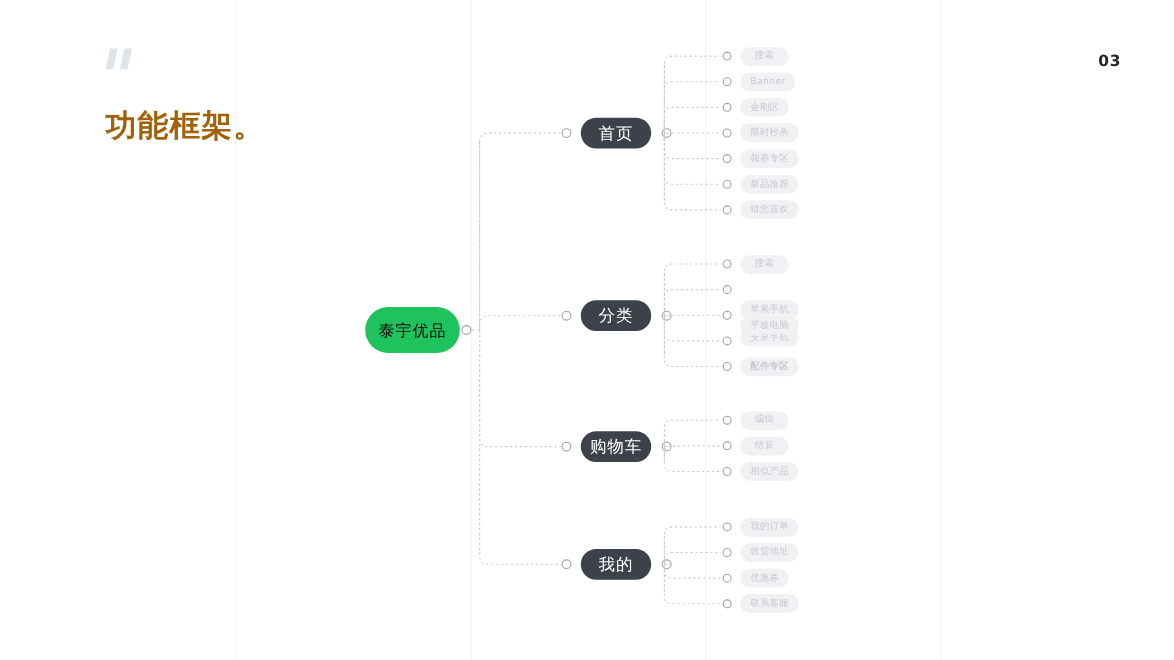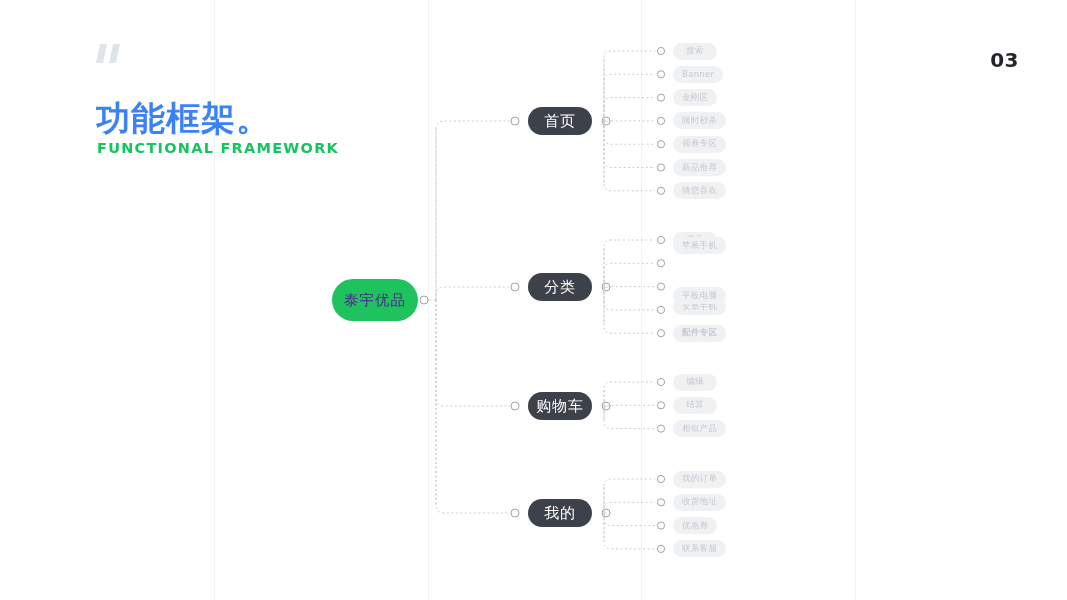--- a/index.html
+++ b/index.html
@@ -43,41 +43,41 @@
     background: #dfe3ea;
     transform: skewX(-12deg);
   }
   .quote-mark span.q1 { left: 0px; }
   .quote-mark span.q2 { left: 13px; }
 
   .page-title {
     position: absolute;
     left: 96px;
     top: 96px;
-    font-size: 34px;
+    font-size: 28px;
     font-weight: bold;
-    color: #3b82f6;
+    color: #a16207;
     letter-spacing: 1px;
     white-space: nowrap;
   }
   .page-subtitle {
     position: absolute;
     left: 97px;
     top: 140px;
     font-size: 14.5px;
     font-weight: bold;
     color: #16c45f;
     letter-spacing: 1.25px;
     white-space: nowrap;
   }
   .page-number {
     position: absolute;
     right: 48px;
     top: 48px;
-    font-size: 20px;
+    font-size: 14px;
     font-weight: bold;
     color: #23262b;
     letter-spacing: 0.5px;
   }
 
   
   .mindmap {
     position: absolute;
     left: 0;
     top: 0;
@@ -95,21 +95,21 @@
   .node {
     position: absolute;
     display: flex;
     align-items: center;
     justify-content: center;
     box-sizing: border-box;
     white-space: nowrap;
   }
   .node-root {
     background: #1fc35d;
-    color: #4c1d95;
+    color: #000000;
     border-radius: 22px;
     font-size: 14.5px;
     font-weight: normal;
     letter-spacing: 1px;
     width: 86px;
     height: 42px;
     left: 332px;
     top: 279px;
   }
   .node-l2 {
@@ -141,21 +141,20 @@
   <div class="vline" style="left:428px"></div>
   <div class="vline" style="left:641px"></div>
   <div class="vline" style="left:855px"></div>
 
   <div class="quote-mark">
     <span class="q1"></span>
     <span class="q2"></span>
   </div>
 
   <div class="page-title">功能框架。</div>
-  <div class="page-subtitle">FUNCTIONAL FRAMEWORK</div>
   <div class="page-number">03</div>
 
   <div class="mindmap">
     <svg id="mindmap-lines" width="1067" height="600">
         <circle cx="424" cy="300" r="4" fill="#ffffff" stroke="#9ea3ab" stroke-width="1"></circle>
         <line x1="429" y1="300" x2="436" y2="300" stroke="#c9ccd2" stroke-width="1" stroke-dasharray="2,2.5"></line>
         <line x1="436" y1="129" x2="436" y2="505" stroke="#c9ccd2" stroke-width="1" stroke-dasharray="2,2.5"></line>
         <path d="M 436 300 V 129 Q 436 121 444 121 H 510" fill="none" stroke="#c9ccd2" stroke-width="1" stroke-dasharray="2,2.5"></path>
         <circle cx="515" cy="121" r="4" fill="#ffffff" stroke="#9ea3ab" stroke-width="1"></circle>
         <circle cx="606" cy="121" r="4" fill="#ffffff" stroke="#9ea3ab" stroke-width="1"></circle>
@@ -220,21 +219,21 @@
         <div class="node node-l2" style="left: 528px; top: 107px;">首页</div>
         <div class="node node-leaf" style="left: 673px; top: 42.5px;">搜索</div>
         <div class="node node-leaf" style="left: 673px; top: 65.8px;">Banner</div>
         <div class="node node-leaf" style="left: 673px; top: 89.1px;">金刚区</div>
         <div class="node node-leaf" style="left: 673px; top: 112.4px;">限时秒杀</div>
         <div class="node node-leaf" style="left: 673px; top: 135.7px;">领券专区</div>
         <div class="node node-leaf" style="left: 673px; top: 159px;">新品推荐</div>
         <div class="node node-leaf" style="left: 673px; top: 182.3px;">猜您喜欢</div>
         <div class="node node-l2" style="left: 528px; top: 273px;">分类</div>
         <div class="node node-leaf" style="left: 673px; top: 231.5px;">搜索</div>
-        <div class="node node-leaf" style="left: 673px; top: 237px;">苹果手机</div>
+        <div class="node node-leaf" style="left: 673px; top: 273px;">苹果手机</div>
         <div class="node node-leaf" style="left: 673px; top: 278.1px; margin-top: 20px;">安卓手机</div>
         <div class="node node-leaf" style="left: 673px; top: 287px;">平板电脑</div>
         <div class="node node-leaf" style="left: 673px; top: 324.7px; font-weight: bold;">配件专区</div>
         <div class="node node-l2" style="left: 528px; top: 392px;">购物车</div>
         <div class="node node-leaf" style="left: 673px; top: 373.5px;">编辑</div>
         <div class="node node-leaf" style="left: 673px; top: 396.8px;">结算</div>
         <div class="node node-leaf" style="left: 673px; top: 420.1px;">相似产品</div>
         <div class="node node-l2" style="left: 528px; top: 499px;">我的</div>
         <div class="node node-leaf" style="left: 673px; top: 470.5px;">我的订单</div>
         <div class="node node-leaf" style="left: 673px; top: 493.8px;">收货地址</div>

